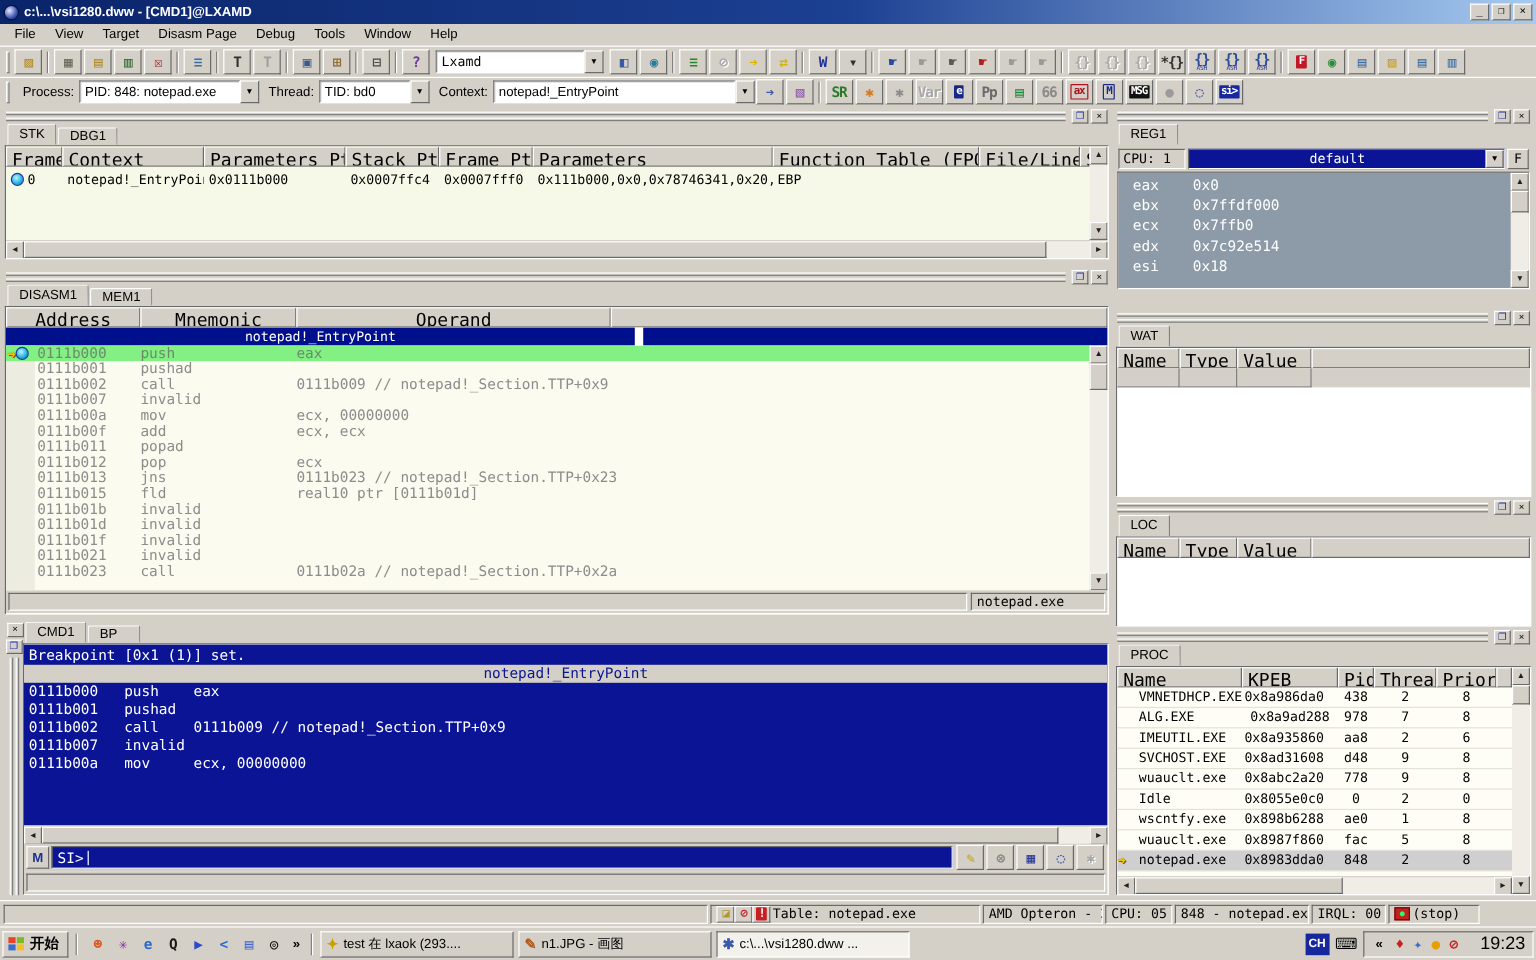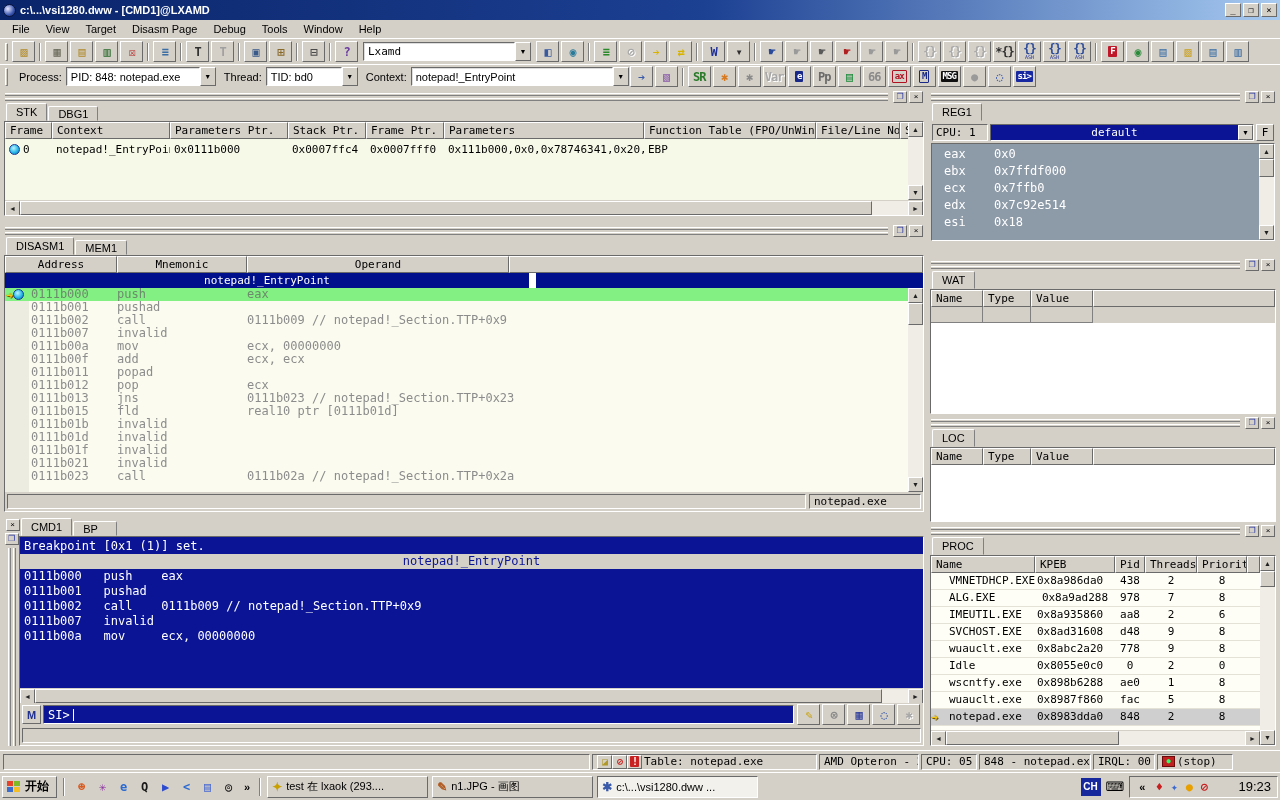--- a/index.html
+++ b/index.html
@@ -40,21 +40,21 @@
   .glines { flex:1; display:flex; flex-direction:column; gap:2px; margin-right:3px; }
   .glines i { display:block; height:3px; border-top:1px solid #fff; border-bottom:1px solid #808080; }
   .gbtn { width:14px; height:12px; display:flex; align-items:center; justify-content:center; font-size:8px; line-height:1; margin-left:2px; flex:none; }
   .gbtn.blue { color:#2030a0; }
   .tabs { height:18px; display:flex; align-items:flex-end; padding-left:2px; flex:none; }
   .tab { border:1px solid; border-color:#fff #808080 #d4d0c8 #fff; border-radius:2px 2px 0 0; background:#d4d0c8; padding:0 9px; height:15px; line-height:14px; margin-right:1px; white-space:nowrap; }
   .tab.sel { height:18px; line-height:17px; position:relative; z-index:2; }
   .body { flex:1; border:1px solid; border-color:#6a6a6a #fff #fff #6a6a6a; background:#fff; display:flex; flex-direction:column; overflow:hidden; }
 
   .thead { display:flex; flex:none; overflow:hidden; }
-  .th { background:#d4d0c8; border:1px solid; border-color:#fff #6a6a6a #6a6a6a #fff; padding:1px 4px 2px; font-size:11px; white-space:nowrap; overflow:hidden; flex:none; height:17px; }
+  .th { background:#d4d0c8; border:1px solid; border-color:#fff #6a6a6a #6a6a6a #fff; padding:1px 4px 2px; font-size:15px; white-space:nowrap; overflow:hidden; flex:none; height:17px; }
   .th.fill { flex:1; }
 
   
   .sb-h { height:15px; display:flex; flex:none; background:#f0ede6; border-top:1px solid #d4d0c8; }
   .sb-v { width:15px; display:flex; flex-direction:column; flex:none; background:#f0ede6; }
   .sbtn { width:15px; height:15px; display:flex; align-items:center; justify-content:center; font-size:7px; color:#202020; flex:none; }
   .strack { flex:1; position:relative; }
   .sthumb { position:absolute; top:0; bottom:0; }
   .sb-v .sthumb { left:0; right:0; top:0; }
 
@@ -155,21 +155,21 @@
   .chev { font-size:11px; font-weight:bold; padding:0 3px; }
   .task { height:22px; width:161px; display:flex; align-items:center; gap:4px; padding:0 4px; font-size:11px; white-space:nowrap; overflow:hidden; flex:none; }
   .task .g { font-size:12px; font-weight:bold; flex:none; }
   .task .lbl { overflow:hidden; text-overflow:clip; }
   .task.active { border-color:#6a6a6a #fff #fff #6a6a6a; background:#f2f1ec; }
   .tb-spacer { flex:1; }
   .lang-box { width:20px; height:18px; background:#16289c; color:#fff; display:flex; align-items:center; justify-content:center; font-size:10px; font-weight:bold; flex:none; }
   .kbd { font-size:13px; flex:none; padding:0 2px; }
   .tray { height:22px; display:flex; align-items:center; gap:3px; padding:0 6px; flex:none; }
   .tray .ticon { width:15px; height:16px; border:none; background:none; margin:0; }
-  .tray .time { font-size:13px; margin-left:24px; }
+  .tray .time { font-size:15px; margin-left:12px; }
 </style>
 </head>
 <body>
 
 <div class="titlebar">
   <span class="app-icon"></span>
   <span class="title-text">c:\...\vsi1280.dww - [CMD1]@LXAMD</span>
   <span id="title-buttons" style="display:flex">
       <button class="tb-btn raised">_</button>
       <button class="tb-btn raised">❐</button>
@@ -227,21 +227,21 @@
       </button>
       <span class="sep"></span>
       <button class="ticon raised">
         <span class="g" style="color: rgb(74, 74, 74);">⊟</span>
       </button>
       <span class="sep"></span>
       <button class="ticon raised">
         <span class="g" style="color: rgb(106, 58, 160);">?</span>
       </button>
     </span>
-  <span class="combo" style="width:168px">
+  <span class="combo" style="width:140px">
     <span class="combo-field mono" style="flex:1">Lxamd</span>
     <span class="combo-btn raised">▼</span>
   </span>
   <span class="iconset">
       <button class="ticon raised">
         <span class="g" style="color: rgb(58, 90, 160);">◧</span>
       </button>
       <button class="ticon raised">
         <span class="g" style="color: rgb(42, 122, 154);">◉</span>
       </button>

